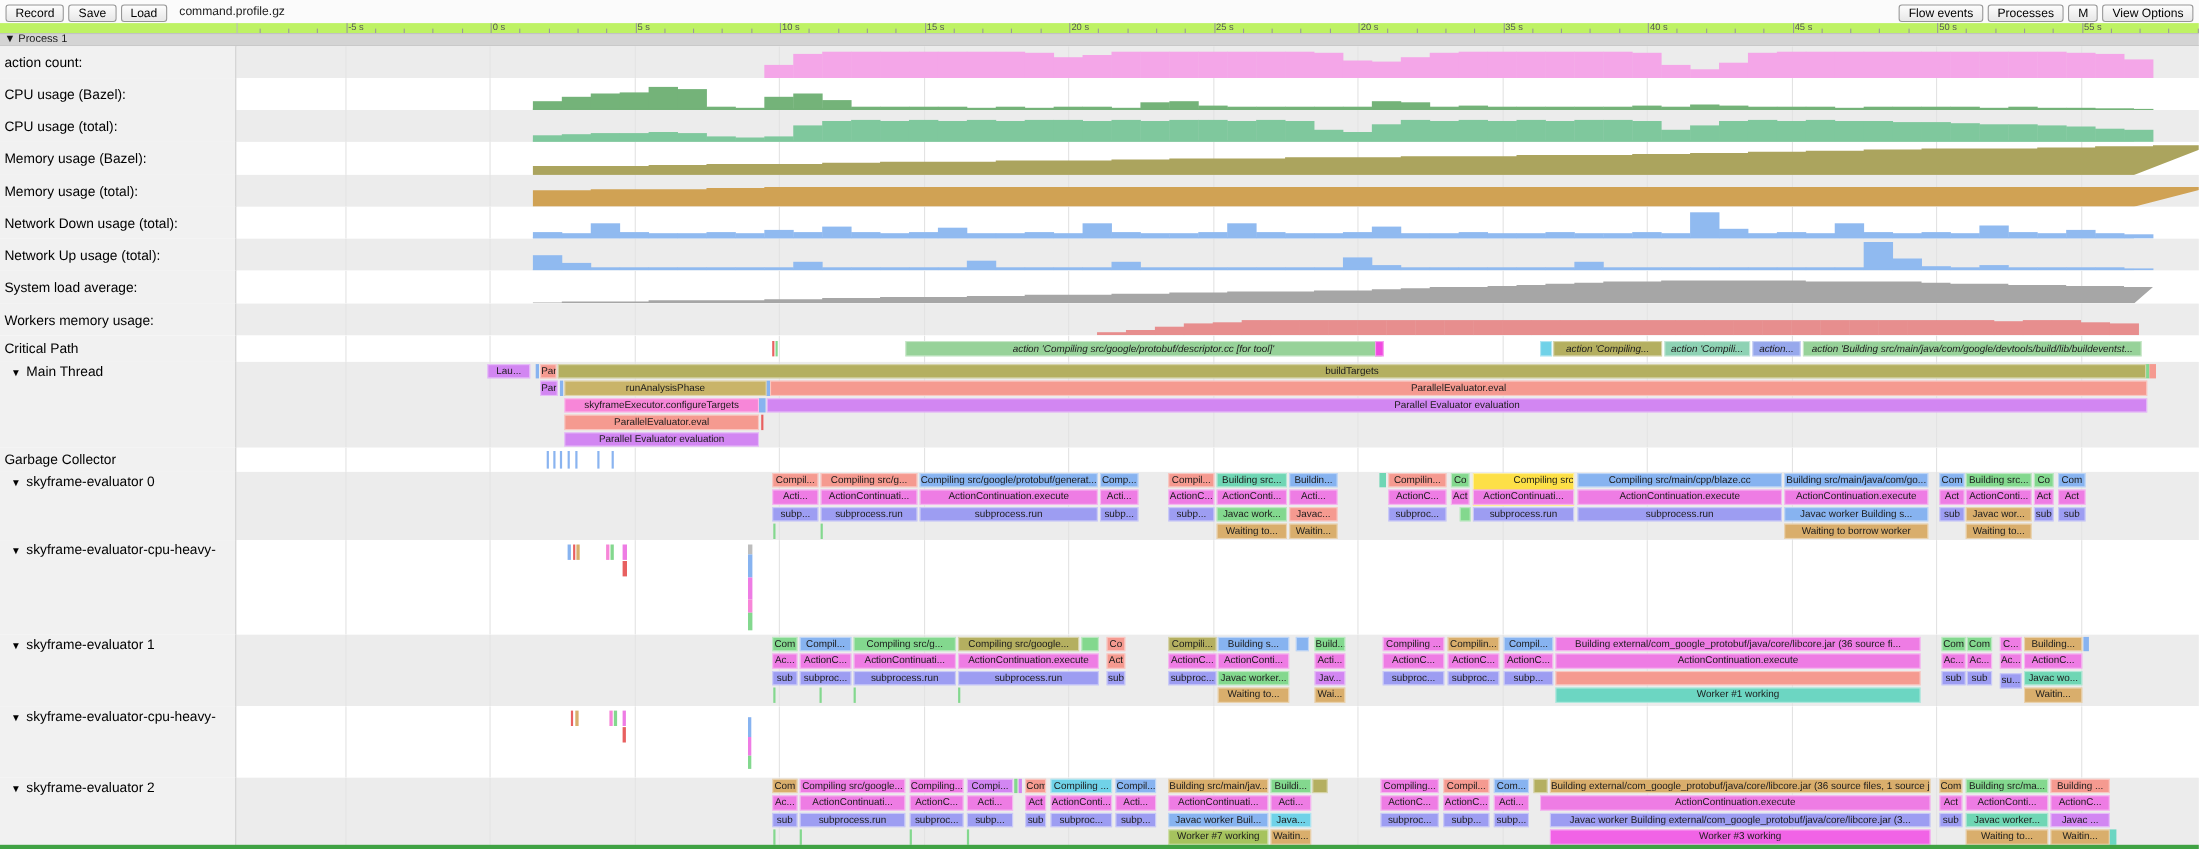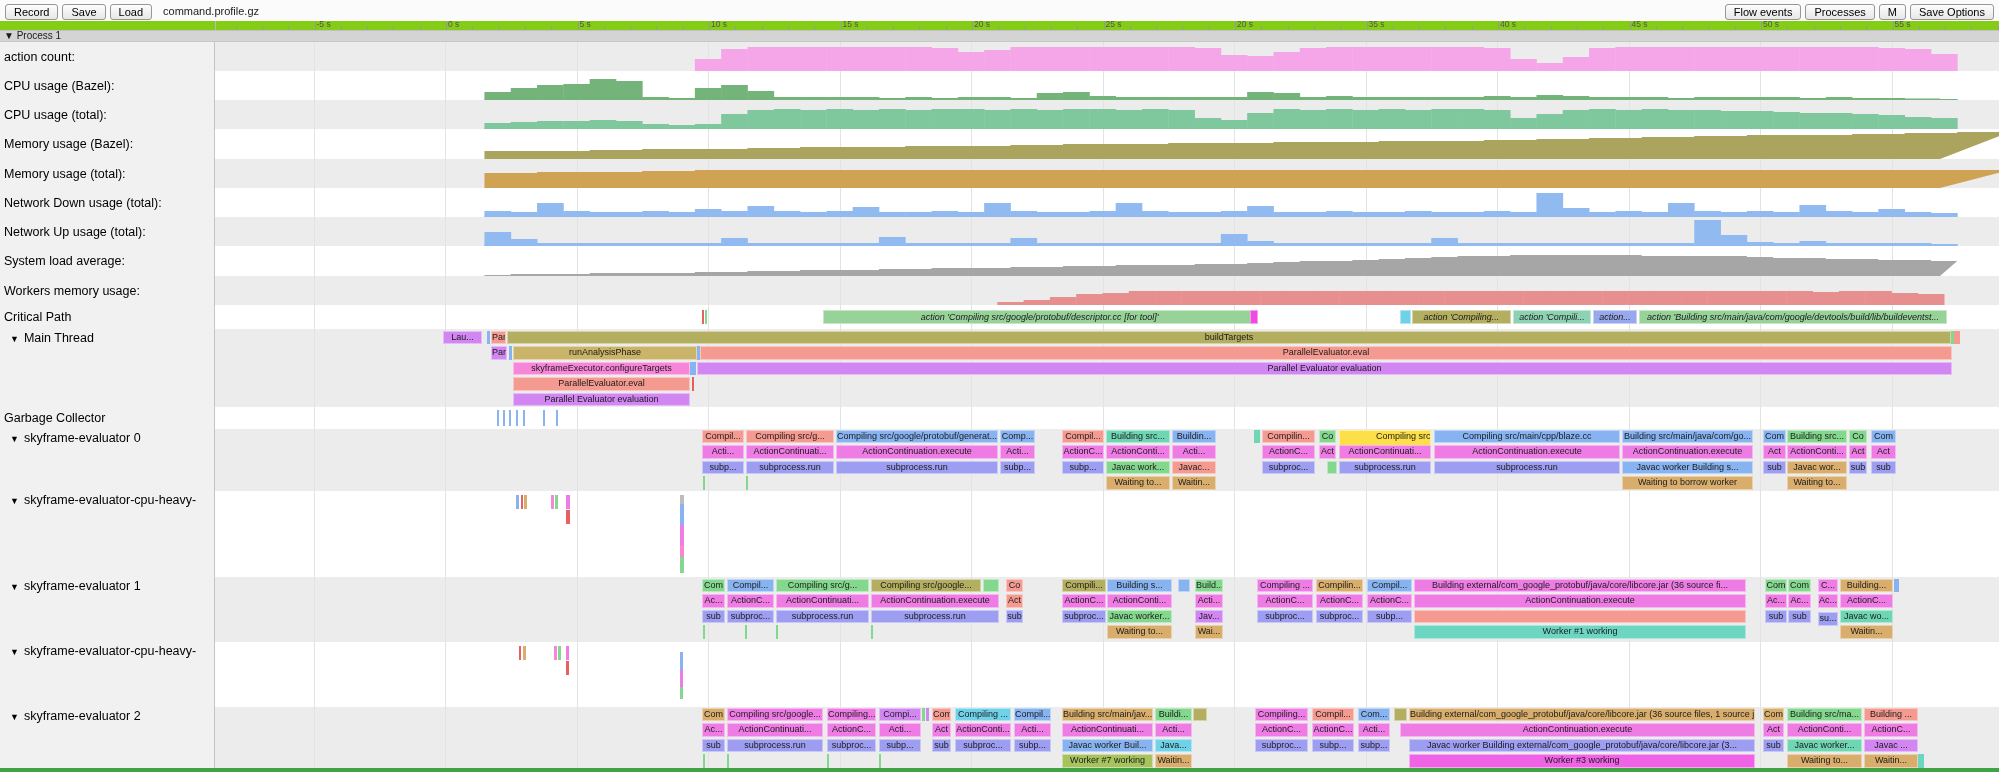--- a/index.html
+++ b/index.html
@@ -9,21 +9,21 @@
     font-family:"Liberation Sans", sans-serif; background:#fff;
   }
   .toolbar { height:21px; display:flex; align-items:center; background:#fbfbfb; padding:0 3px; }
   .tb-btn {
     font-size:11px; padding:1px 8px; margin:0 2px; color:#000;
     background:linear-gradient(#fdfdfd,#e7e7e7); border:1px solid #979797; border-radius:3px;
     font-family:"Liberation Sans", sans-serif;
   }
   .filename { font-size:11px; color:#222; margin-left:9px; }
   .flex-spacer { flex:1; }
-  .ruler { height:9px; position:relative; background:#84cc16; }
+  .ruler { height:9px; position:relative; background:#bef264; }
   .ruler-inner { position:absolute; left:215px; top:0; width:1784px; height:9px; border-left:1px solid #bbb; }
   .ruler-tick { position:absolute; bottom:0; width:1px; background:#999; }
   .ruler-label { position:absolute; top:-2px; font-size:8.5px; color:#555; white-space:nowrap; }
   .process-bar { height:12px; background:#d4d4d4; border-top:1px solid #c2c2c2; border-bottom:1px solid #c8c8c8;
     font-size:10px; line-height:10px; color:#1a1a1a; padding-left:4px; }
   #rows { position:relative; }
   .row { display:flex; }
   .row-label { width:215px; flex:0 0 215px; background:#f1f1f1; border-right:1px solid #c4c4c4;
     font-size:12.5px; color:#000; overflow:hidden; white-space:nowrap; }
   .row-label.center { display:flex; align-items:center; padding-left:4px; }
@@ -38,21 +38,21 @@
   .chart-svg { position:absolute; left:0; top:0; }
   .bottom-strip { position:absolute; left:0; right:0; bottom:0; height:4px; }
 </style>
 </head>
 <body>
 
 <div class="toolbar">
   <span id="tb-left"><button class="tb-btn">Record</button><button class="tb-btn">Save</button><button class="tb-btn">Load</button></span>
   <span class="filename">command.profile.gz</span>
   <span class="flex-spacer"></span>
-  <span id="tb-right"><button class="tb-btn">Flow events</button><button class="tb-btn">Processes</button><button class="tb-btn">M</button><button class="tb-btn">Save Options</button></span>
+  <span id="tb-right"><button class="tb-btn">Flow events</button><button class="tb-btn">Processes</button><button class="tb-btn">M</button><button class="tb-btn">View Options</button></span>
 </div>
 
 <div class="ruler">
   <div class="ruler-inner" id="ruler-inner">
       <div class="ruler-tick" style="left: 19.6px; height: 4px;"></div>
       <div class="ruler-tick" style="left: 45.9px; height: 4px;"></div>
       <div class="ruler-tick" style="left: 72.2px; height: 4px;"></div>
       <div class="ruler-tick" style="left: 98.5px; height: 9px;"></div>
       <div class="ruler-label" style="left: 100.5px;">-5 s</div>
       <div class="ruler-tick" style="left: 124.8px; height: 4px;"></div>

